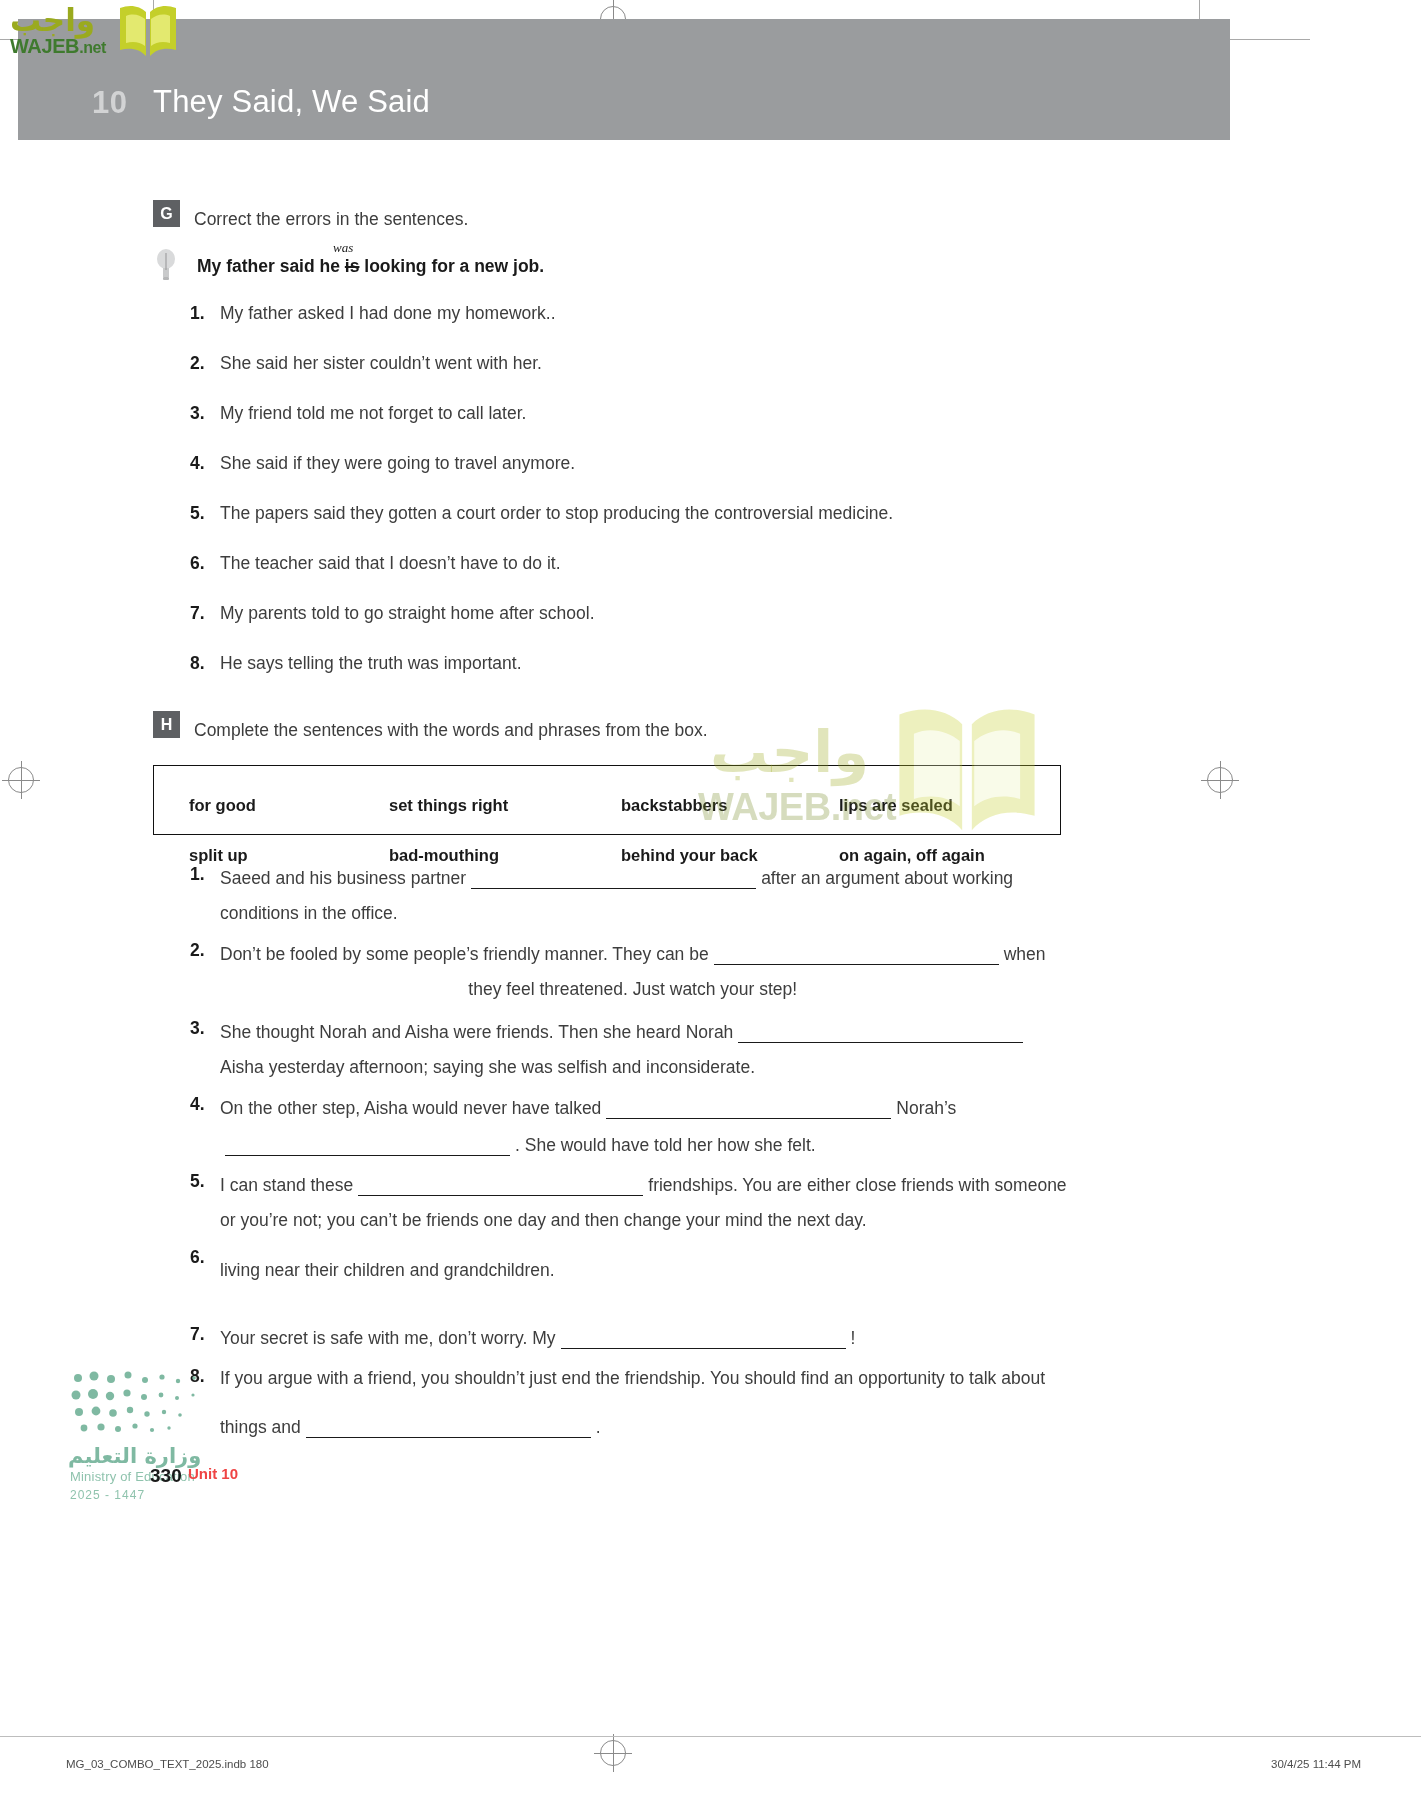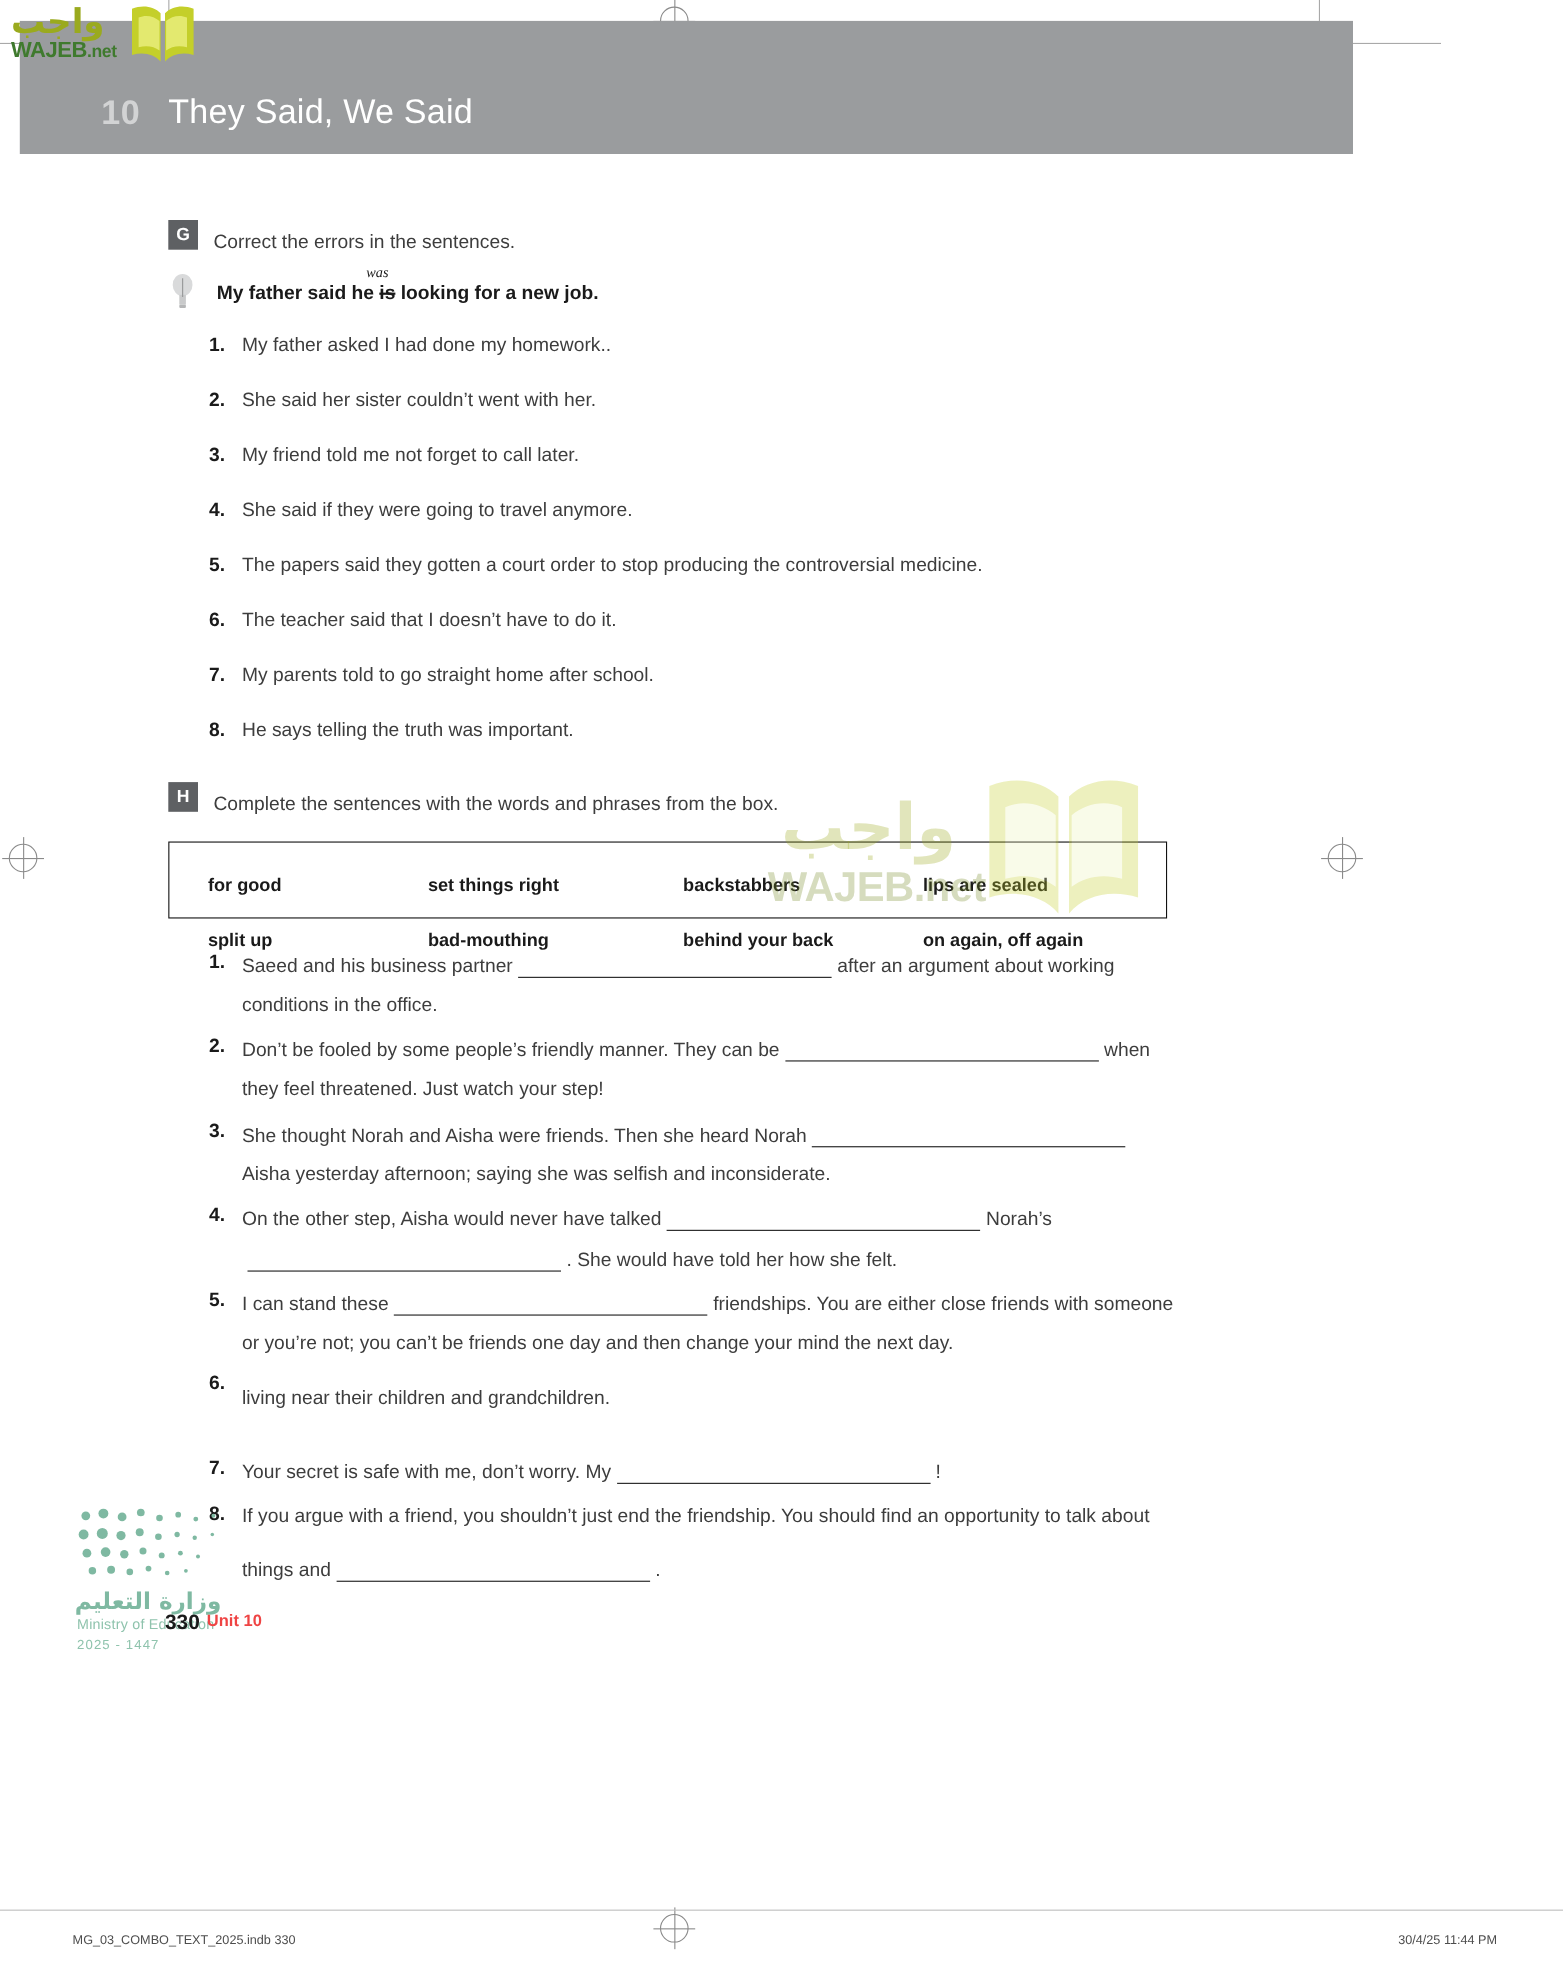--- a/index.html
+++ b/index.html
@@ -317,21 +317,21 @@
         <div class="num-idx">1.</div>
         <div>
           <div class="num-text wrap" style="line-height: 24px;"><span>Saeed and his business partner</span><span class="blank" style="width: 285px;">&nbsp;</span><span>after an argument about working</span></div>
           <div class="num-text wrap" style="line-height: 24px; margin-top: 11px;">conditions in the office.</div>
         </div>
       </div>
       <div class="num-item" style="left: 190px; top: 940px; width: 1060px;">
         <div class="num-idx">2.</div>
         <div>
           <div class="num-text wrap" style="line-height: 24px;"><span>Don’t be fooled by some people’s friendly manner. They can be</span><span class="blank" style="width: 285px;">&nbsp;</span><span>when</span></div>
-          <div class="num-text wrap" style="line-height: 24px; margin-top: 11px;">they feel threatened. Just watch your step!</div>
+          <div class="num-text wrap" style="line-height: 24px; margin-top: 11px; text-align: center;">they feel threatened. Just watch your step!</div>
         </div>
       </div>
       <div class="num-item" style="left: 190px; top: 1018px; width: 1060px;">
         <div class="num-idx">3.</div>
         <div>
           <div class="num-text wrap" style="line-height: 24px;"><span>She thought Norah and Aisha were friends. Then she heard Norah</span><span class="blank" style="width: 285px;">&nbsp;</span></div>
           <div class="num-text wrap" style="line-height: 24px; margin-top: 11px;">Aisha yesterday afternoon; saying she was selfish and inconsiderate.</div>
         </div>
       </div>
       <div class="num-item" style="left: 190px; top: 1094px; width: 1060px;">
@@ -405,16 +405,16 @@
     </svg>
     <div class="moe-ar">وزارة التعليم</div>
     <div class="moe-en">Ministry of Education</div>
     <div class="moe-year">2025 - 1447</div>
   </div>
 
   <div class="page-no">330</div>
   <div class="page-unit">Unit 10</div>
 
   <div class="bottom-rule"></div>
-  <div class="file-info">MG_03_COMBO_TEXT_2025.indb   330</div>
+  <div class="file-info">MG_03_COMBO_TEXT_2025.indb   180</div>
   <div class="print-date">30/4/25   11:44 PM</div>
 
 </div>
 
 </body></html>

